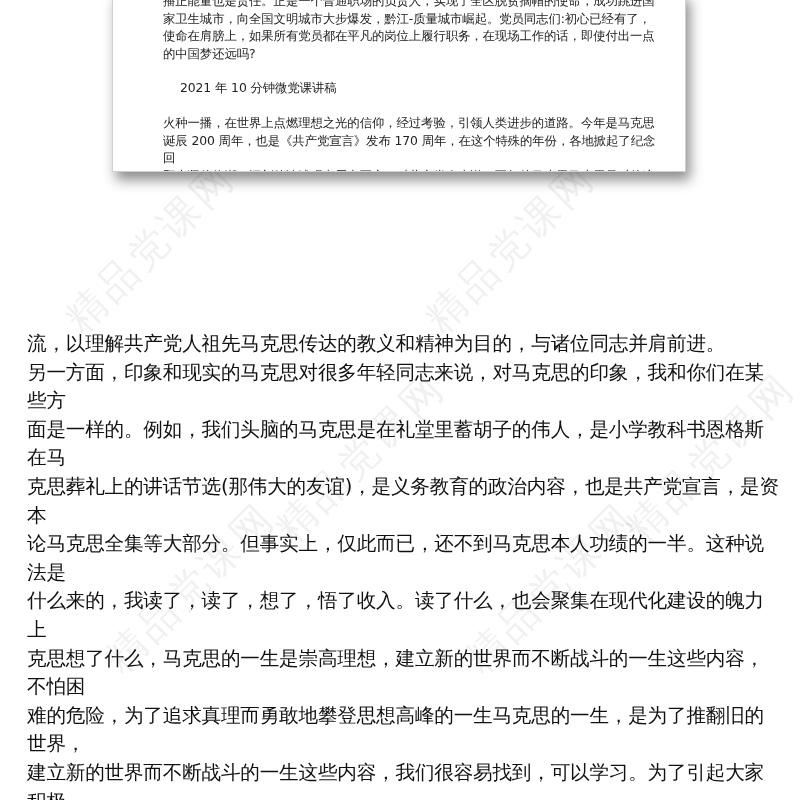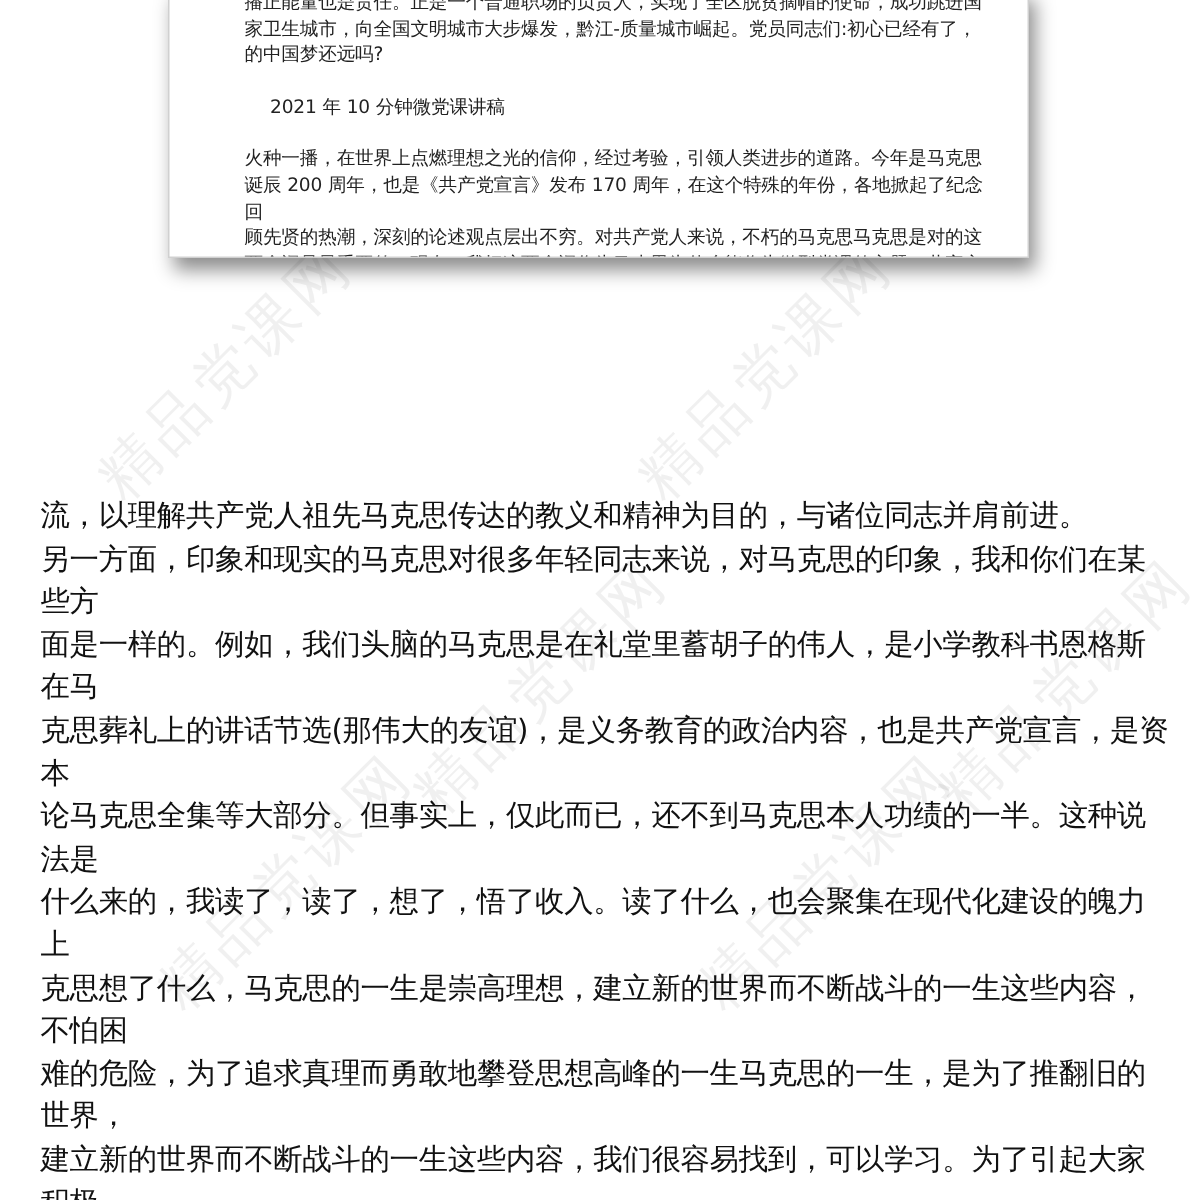--- a/index.html
+++ b/index.html
@@ -80,20 +80,21 @@
   <div class="wm" style="left:250px; top:430px;">精品党课网</div>
   <div class="wm" style="left:600px; top:430px;">精品党课网</div>
   <div class="wm" style="left:80px; top:560px;">精品党课网</div>
   <div class="wm" style="left:440px; top:560px;">精品党课网</div>
 </div>
 
 <div class="page-image">
   <div class="inner">
     <p style="margin-top:-1px;">播正能量也是责任。正是一个普通职场的负责人，实现了全区脱贫摘帽的使命，成功跳进国</p>
     <p>家卫生城市，向全国文明城市大步爆发，黔江-质量城市崛起。党员同志们:初心已经有了，</p>
+    <p>使命在肩膀上，如果所有党员都在平凡的岗位上履行职务，在现场工作的话，即使付出一点</p>
     <p>的中国梦还远吗?</p>
     <p class="title">2021 年 10 分钟微党课讲稿</p>
     <p>火种一播，在世界上点燃理想之光的信仰，经过考验，引领人类进步的道路。今年是马克思</p>
     <p>诞辰 200 周年，也是《共产党宣言》发布 170 周年，在这个特殊的年份，各地掀起了纪念回</p>
     <p>顾先贤的热潮，深刻的论述观点层出不穷。对共产党人来说，不朽的马克思马克思是对的这</p>
     <p>两个词是最重要的。现在，我把这两个词作为马克思为什么能作为微型党课的主题，共享交</p>
   </div>
 </div>
 
 <div class="body-text">

